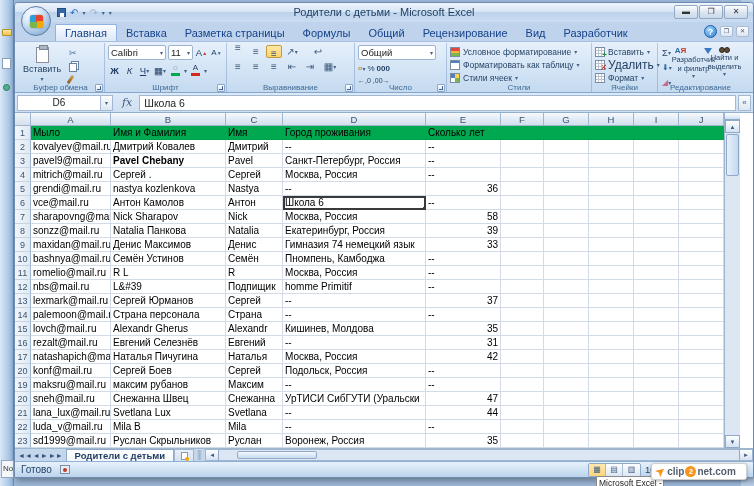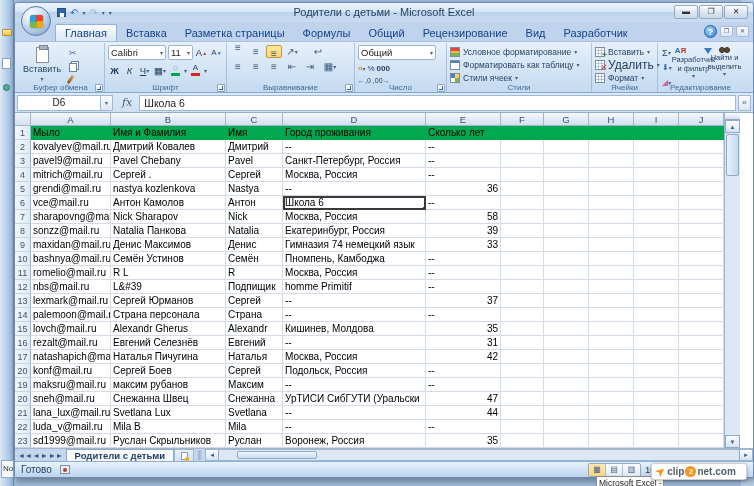--- a/index.html
+++ b/index.html
@@ -455,21 +455,21 @@
           <div class="cell" style="width: 75px;">--</div>
           <div class="cell" style="width: 43px;"></div>
           <div class="cell" style="width: 45px;"></div>
           <div class="cell" style="width: 45px;"></div>
           <div class="cell" style="width: 45px;"></div>
           <div class="cell" style="width: 45px;"></div>
         </div>
         <div class="g-row">
           <div class="rn">3</div>
           <div class="cell" style="width: 80px;">pavel9@mail.ru</div>
-          <div class="cell" style="width: 115px;">Pavel Chebany</div>
+          <div class="cell" style="width: 115px; font-weight: bold;">Pavel Chebany</div>
           <div class="cell" style="width: 57px;">Pavel</div>
           <div class="cell" style="width: 143px;">Санкт-Петербург, Россия</div>
           <div class="cell" style="width: 75px;">--</div>
           <div class="cell" style="width: 43px;"></div>
           <div class="cell" style="width: 45px;"></div>
           <div class="cell" style="width: 45px;"></div>
           <div class="cell" style="width: 45px;"></div>
           <div class="cell" style="width: 45px;"></div>
         </div>
         <div class="g-row">

